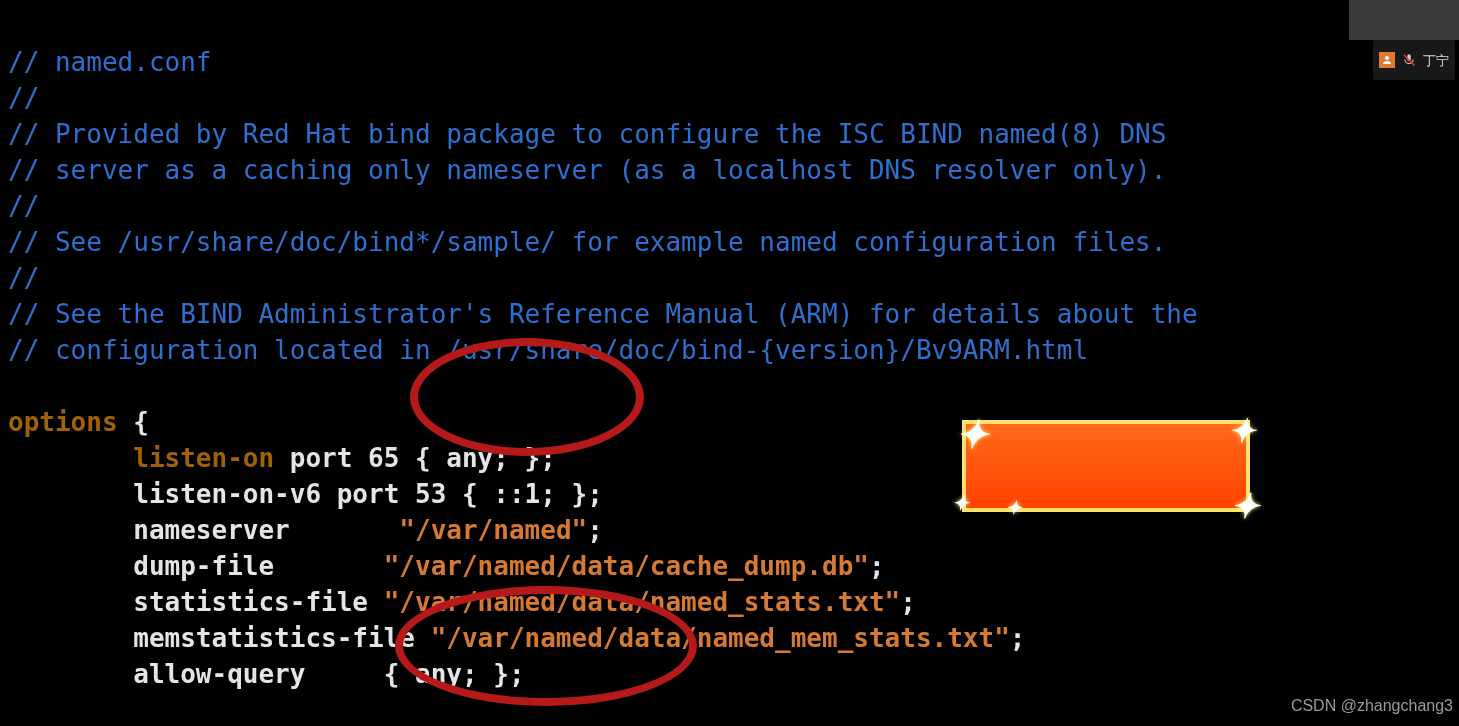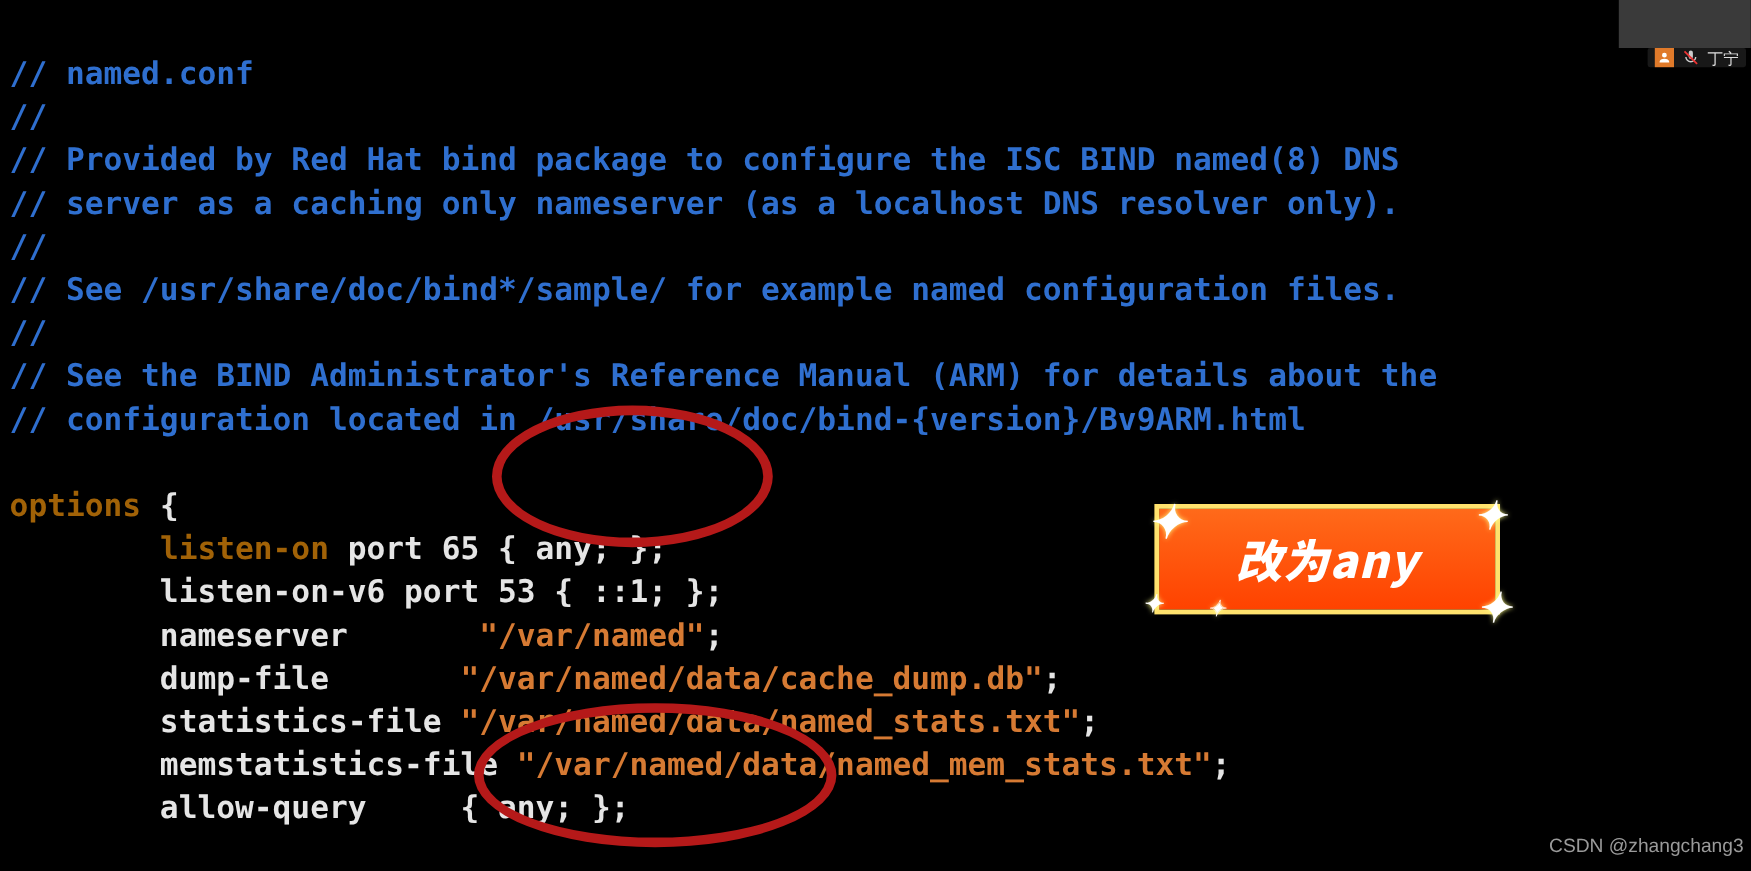--- a/index.html
+++ b/index.html
@@ -1,28 +1,28 @@
 <!DOCTYPE html>
 <html><head>
 <meta charset="utf-8">
 <style>
   html,body{margin:0;padding:0;background:#000;width:1459px;height:726px;overflow:hidden;
             font-family:"DejaVu Sans Mono","Liberation Mono",Consolas,monospace;
             font-size:26px;line-height:36px;color:#e5e5e5;}
   .code{position:relative;padding:8px 8px;white-space:pre;}
-  .cmt{color:#2f6fcf;font-weight:bold;}
+  .cmt{color:#2f6fcf;font-weight:normal;}
   .kw{color:#a16207;font-weight:bold;}
   .id-yellow{color:#a16207;font-weight:bold;}
   .plain{color:#e5e5e5;font-weight:bold;}
   .str{color:#d67a33;font-weight:bold;}
 
   .top-stub{position:absolute;top:0;right:0;width:110px;height:40px;background:#3a3a3a;}
   .user-badge{position:absolute;top:40px;right:4px;display:flex;align-items:center;gap:6px;
               background:#181818;color:#ddd;font-size:13px;font-family:Arial,sans-serif;
-              padding:0 6px;border-radius:2px;line-height:1;font-weight:normal;}
+              padding:12px 6px;border-radius:2px;line-height:1;font-weight:normal;}
   .avatar{width:16px;height:16px;background:#e07a2a;display:inline-flex;align-items:center;
           justify-content:center;}
   .avatar svg{width:12px;height:12px;fill:#fff;}
   .mic{width:16px;height:16px;display:inline-flex;align-items:center;justify-content:center;}
   .mic svg{width:14px;height:14px;fill:#ccc;}
 
   .ellipse{position:absolute;border:8px solid #b51919;border-radius:50%;pointer-events:none;}
   .e1{left:410px;top:338px;width:218px;height:102px;}
   .e2{left:395px;top:586px;width:286px;height:104px;}
 
@@ -65,21 +65,20 @@
 <span class="plain">        memstatistics-file </span><span class="str">"/var/named/data/named_mem_stats.txt"</span><span class="plain">;</span>
 <span class="plain">        allow-query     </span><span class="plain">{ any; };</span>
 
 
 </div>
 
 <div class="ellipse e1"></div>
 <div class="ellipse e2"></div>
 
 <div class="label-box">
-  <span>改为any</span>
   <span class="star s1">✦</span>
   <span class="star s2">✦</span>
   <span class="star s3">✦</span>
   <span class="star s4">✦</span>
   <span class="star s5">✦</span>
 </div>
 
 <div class="top-stub"></div>
 <div class="user-badge">
   <span class="avatar">

